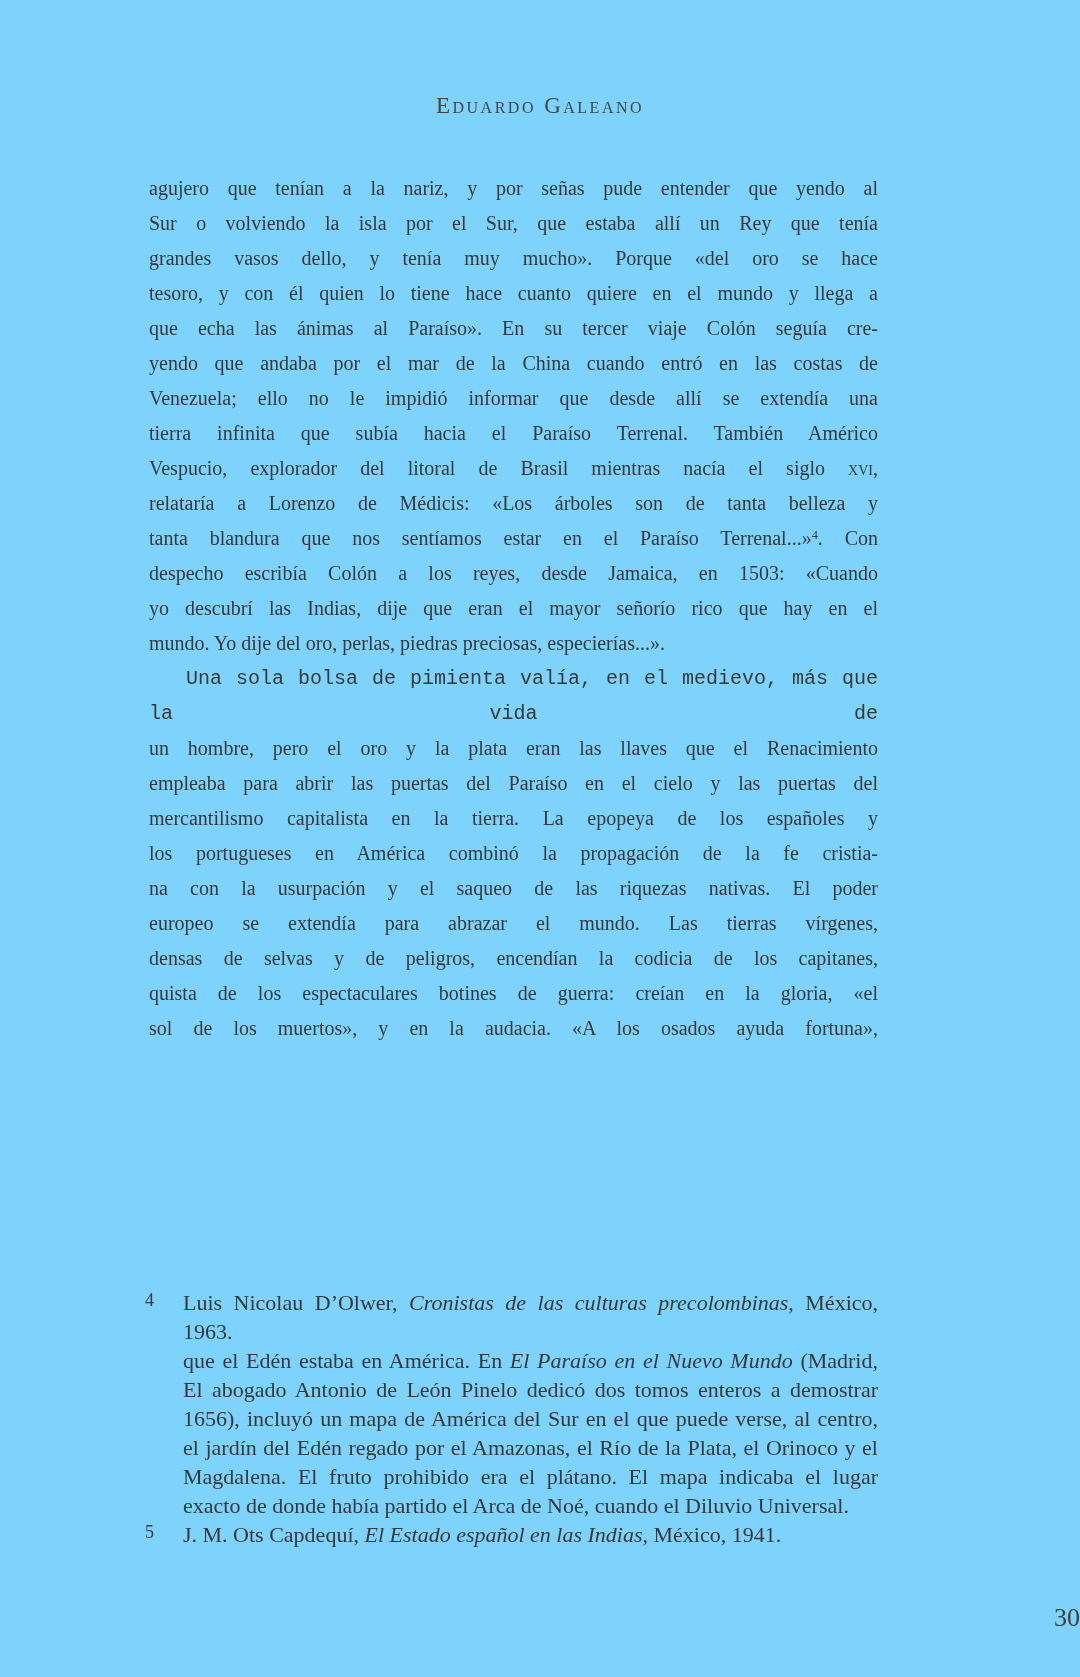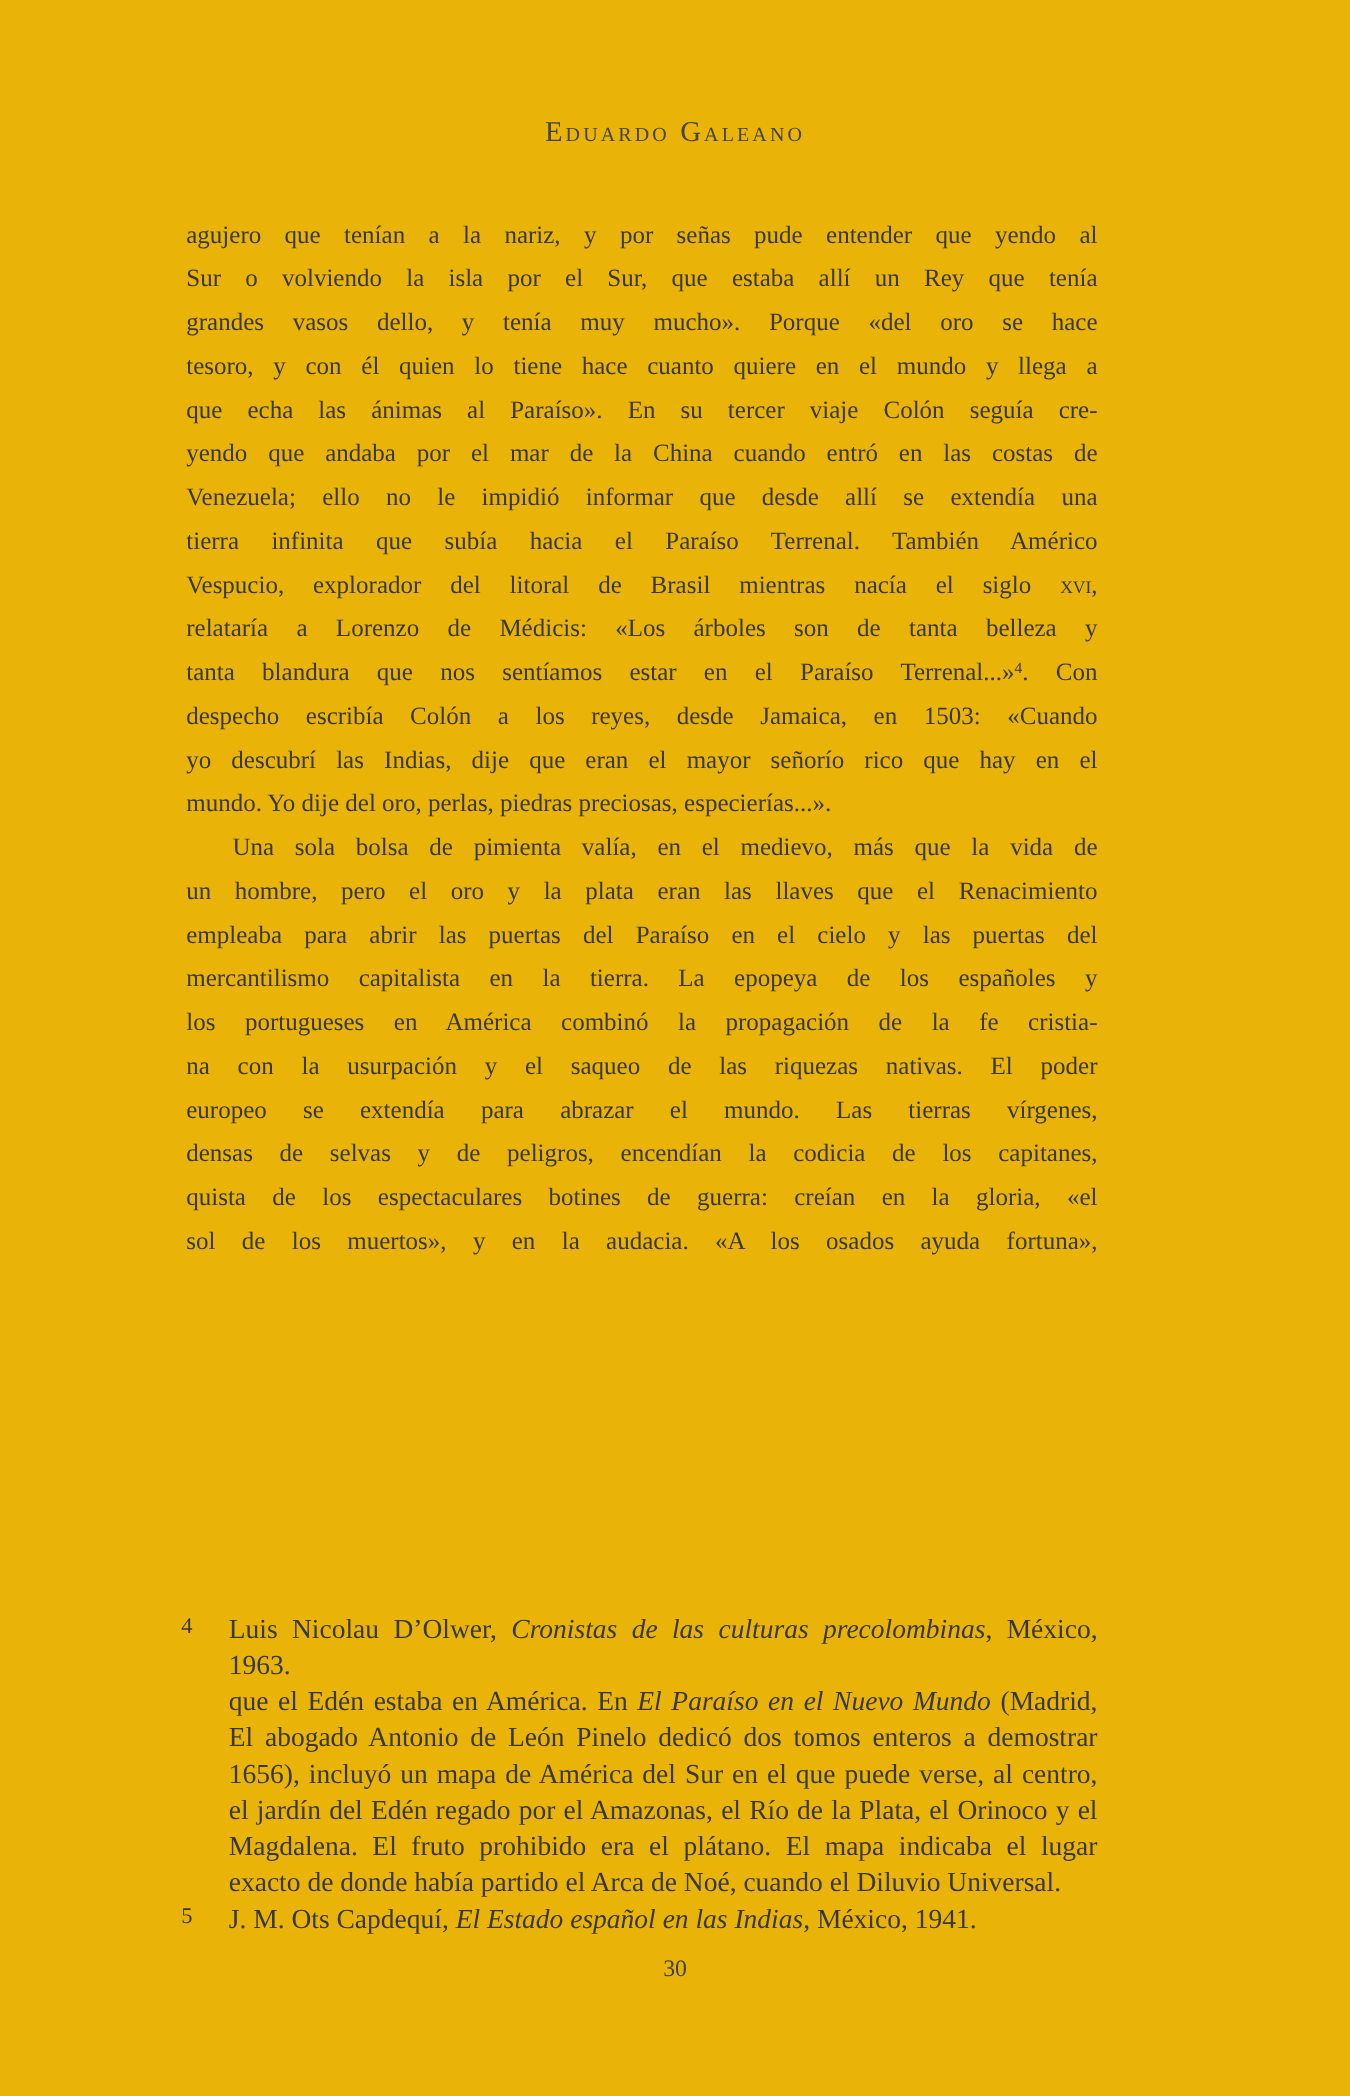--- a/index.html
+++ b/index.html
@@ -1,21 +1,21 @@
 <!DOCTYPE html>
 <html><head>
 <meta charset="utf-8">
 <style>
   * { margin: 0; padding: 0; box-sizing: border-box; }
   html, body { background: #ffffff; }
   .page {
     position: relative;
     width: 1080px;
     height: 1677px;
-    background: #eab308;
+    background: #7dd3fc;
     overflow: hidden;
     font-family: "Liberation Serif", "DejaVu Serif", serif;
     color: #383838;
   }
   .running-head {
     position: absolute;
     top: 93px;
     left: 0;
     width: 100%;
     text-align: center;
@@ -39,43 +39,43 @@
     width: 695px;
     font-size: 22px;
     line-height: 29px;
   }
   .line {
     text-align: justify;
     text-align-last: justify;
     white-space: normal;
   }
   .line.last { text-align-last: left; }
-  .line.indent { text-indent: 37px; }
+  .line.indent { text-indent: 37px; font-family: Liberation Mono, monospace; }
   .it { font-style: italic; }
   .sc { font-variant: small-caps; }
   .sup {
     font-size: 0.62em;
     position: relative;
     top: -0.45em;
     line-height: 0;
   }
   .footnote { position: relative; }
   .fn-num {
     position: absolute;
     left: -38px;
     top: -2px;
     font-size: 18px;
   }
   .page-number {
     position: absolute;
-    top: 1565px;
+    top: 1603px;
     left: 0;
     width: 100%;
-    text-align: center;
-    font-size: 19px;
+    text-align: right;
+    font-size: 26px;
     color: #3f3f3f;
   }
 </style>
 </head>
 <body>
 
 <div class="page">
   <div class="running-head">Eduardo Galeano</div>
 
   <div class="body-text">

